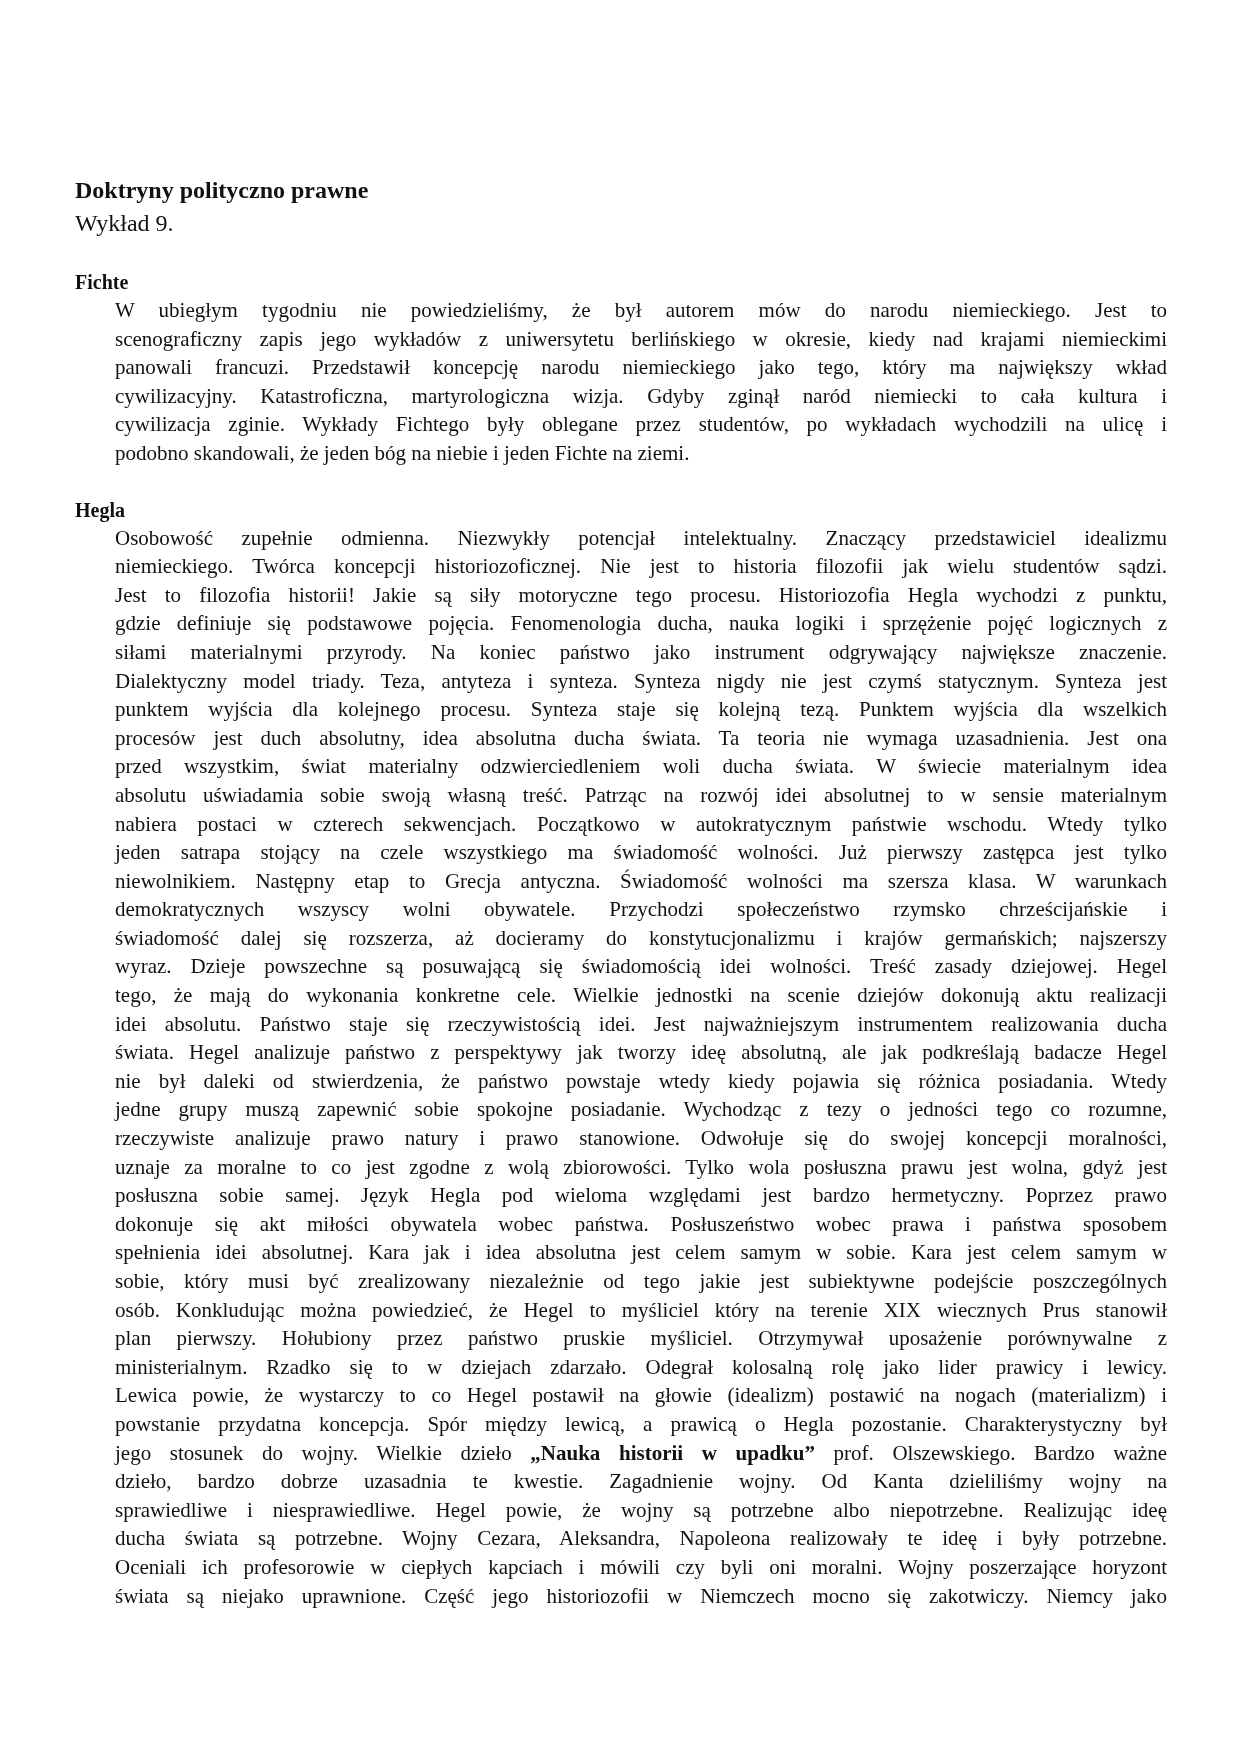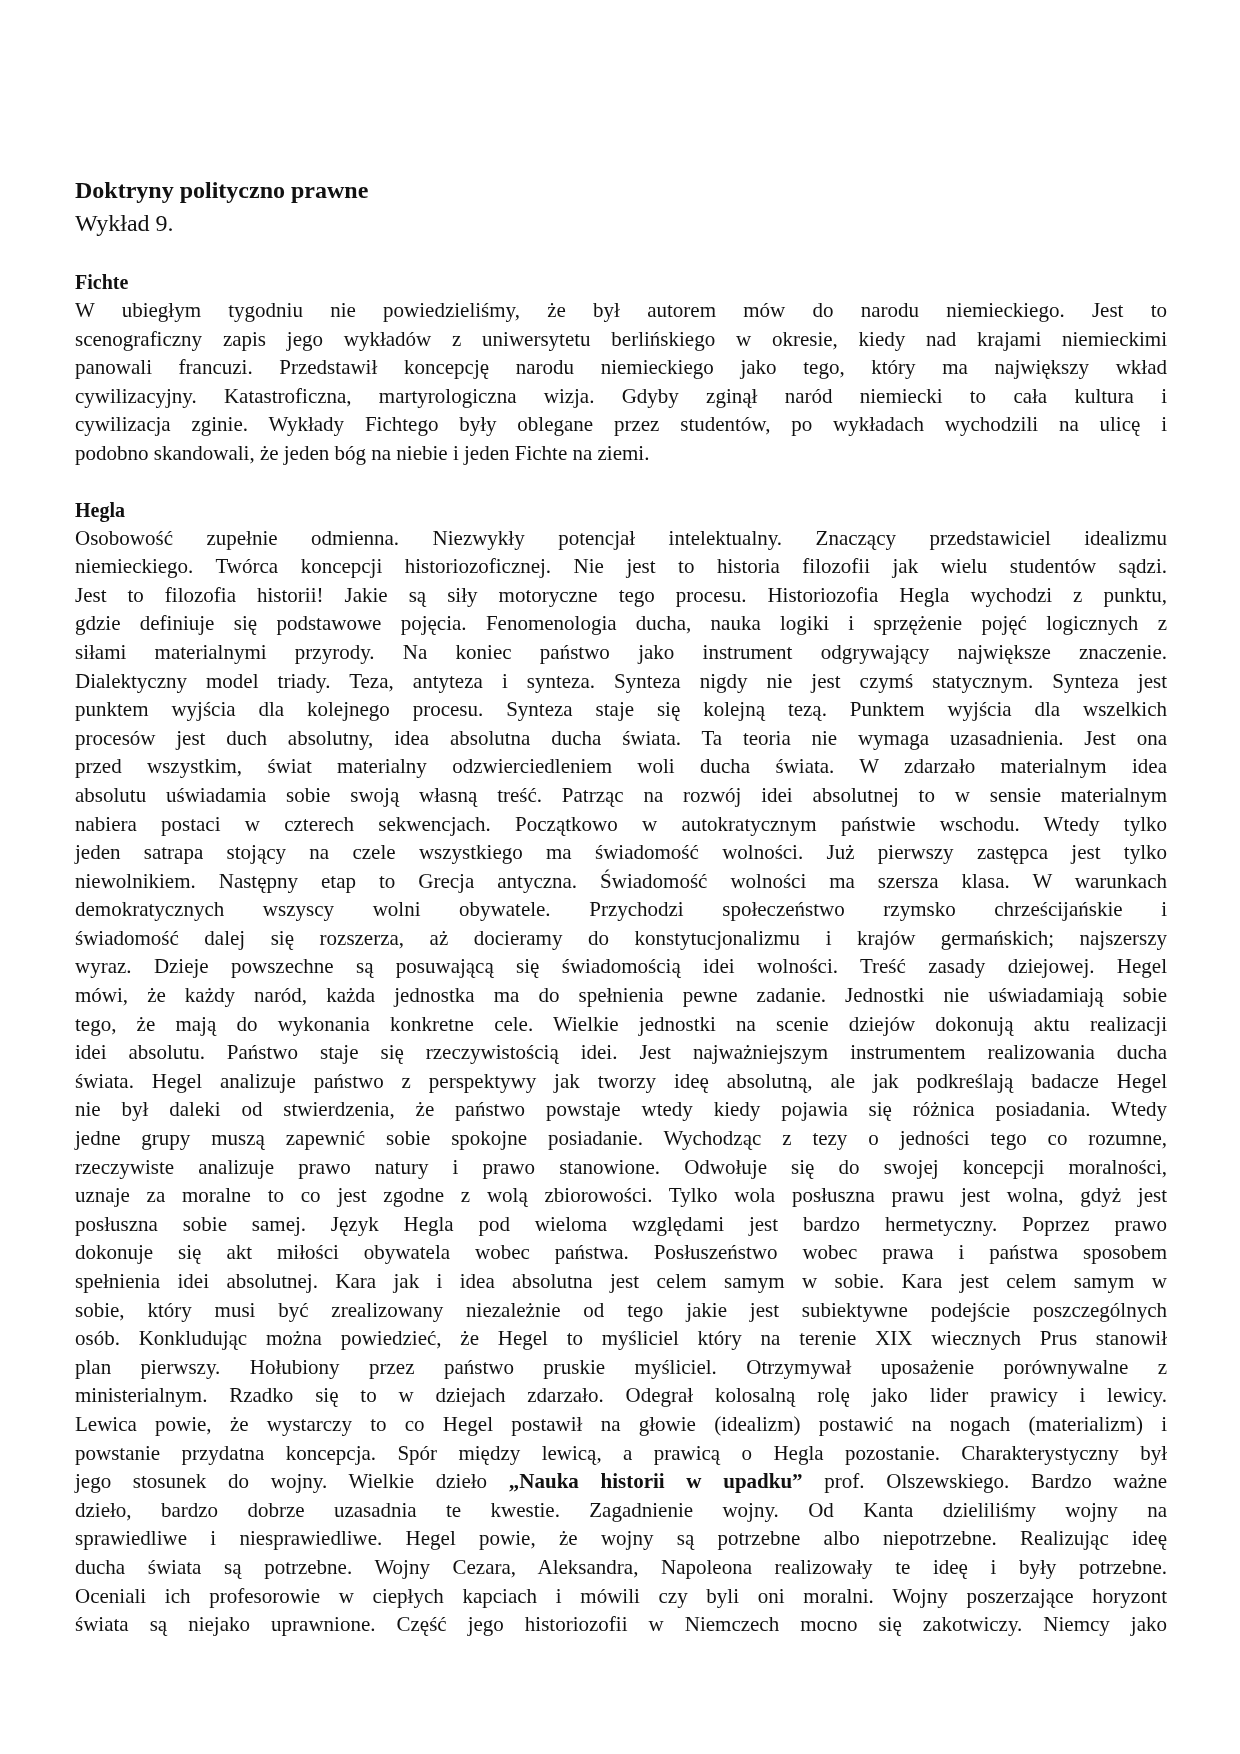--- a/index.html
+++ b/index.html
@@ -38,20 +38,21 @@
       font-size: 21px;
       line-height: 28.6px;
       margin: 0 0 28px 0;
     }
     .line {
       display: block;
       text-align: justify;
       text-align-last: justify;
       white-space: nowrap;
       height: 28.6px;
+      margin-left: 40px;
     }
     .line.last { text-align-last: left; }
     .line span { white-space: normal; }
     .bold { font-weight: bold; }
   </style>
 </head>
 <body>
 
 <div class="page">
   <h1 class="doc-title">Doktryny polityczno prawne</h1>
@@ -73,29 +74,28 @@
     <h2 class="section-heading">Hegla</h2>
     <div class="paragraph">
       <span class="line">Osobowość zupełnie odmienna. Niezwykły potencjał intelektualny. Znaczący przedstawiciel idealizmu</span>
       <span class="line">niemieckiego. Twórca koncepcji historiozoficznej. Nie jest to historia filozofii jak wielu studentów sądzi.</span>
       <span class="line">Jest to filozofia historii! Jakie są siły motoryczne tego procesu. Historiozofia Hegla wychodzi z punktu,</span>
       <span class="line">gdzie definiuje się podstawowe pojęcia. Fenomenologia ducha, nauka logiki i sprzężenie pojęć logicznych z</span>
       <span class="line">siłami materialnymi przyrody. Na koniec państwo jako instrument odgrywający największe znaczenie.</span>
       <span class="line">Dialektyczny model triady. Teza, antyteza i synteza. Synteza nigdy nie jest czymś statycznym. Synteza jest</span>
       <span class="line">punktem wyjścia dla kolejnego procesu. Synteza staje się kolejną tezą. Punktem wyjścia dla wszelkich</span>
       <span class="line">procesów jest duch absolutny, idea absolutna ducha świata. Ta teoria nie wymaga uzasadnienia. Jest ona</span>
-      <span class="line">przed wszystkim, świat materialny odzwierciedleniem woli ducha świata. W zdarzało materialnym idea</span>
+      <span class="line">przed wszystkim, świat materialny odzwierciedleniem woli ducha świata. W świecie materialnym idea</span>
       <span class="line">absolutu uświadamia sobie swoją własną treść. Patrząc na rozwój idei absolutnej to w sensie materialnym</span>
       <span class="line">nabiera postaci w czterech sekwencjach. Początkowo w autokratycznym państwie wschodu. Wtedy tylko</span>
       <span class="line">jeden satrapa stojący na czele wszystkiego ma świadomość wolności. Już pierwszy zastępca jest tylko</span>
       <span class="line">niewolnikiem. Następny etap to Grecja antyczna. Świadomość wolności ma szersza klasa. W warunkach</span>
       <span class="line">demokratycznych wszyscy wolni obywatele. Przychodzi społeczeństwo rzymsko chrześcijańskie i</span>
       <span class="line">świadomość dalej się rozszerza, aż docieramy do konstytucjonalizmu i krajów germańskich; najszerszy</span>
       <span class="line">wyraz. Dzieje powszechne są posuwającą się świadomością idei wolności. Treść zasady dziejowej. Hegel</span>
-      <span class="line">mówi, że każdy naród, każda jednostka ma do spełnienia pewne zadanie. Jednostki nie uświadamiają sobie</span>
       <span class="line">tego, że mają do wykonania konkretne cele. Wielkie jednostki na scenie dziejów dokonują aktu realizacji</span>
       <span class="line">idei absolutu. Państwo staje się rzeczywistością idei. Jest najważniejszym instrumentem realizowania ducha</span>
       <span class="line">świata. Hegel analizuje państwo z perspektywy jak tworzy ideę absolutną, ale jak podkreślają badacze Hegel</span>
       <span class="line">nie był daleki od stwierdzenia, że państwo powstaje wtedy kiedy pojawia się różnica posiadania. Wtedy</span>
       <span class="line">jedne grupy muszą zapewnić sobie spokojne posiadanie. Wychodząc z tezy o jedności tego co rozumne,</span>
       <span class="line">rzeczywiste analizuje prawo natury i prawo stanowione. Odwołuje się do swojej koncepcji moralności,</span>
       <span class="line">uznaje za moralne to co jest zgodne z wolą zbiorowości. Tylko wola posłuszna prawu jest wolna, gdyż jest</span>
       <span class="line">posłuszna sobie samej. Język Hegla pod wieloma względami jest bardzo hermetyczny. Poprzez prawo</span>
       <span class="line">dokonuje się akt miłości obywatela wobec państwa. Posłuszeństwo wobec prawa i państwa sposobem</span>
       <span class="line">spełnienia idei absolutnej. Kara jak i idea absolutna jest celem samym w sobie. Kara jest celem samym w</span>

